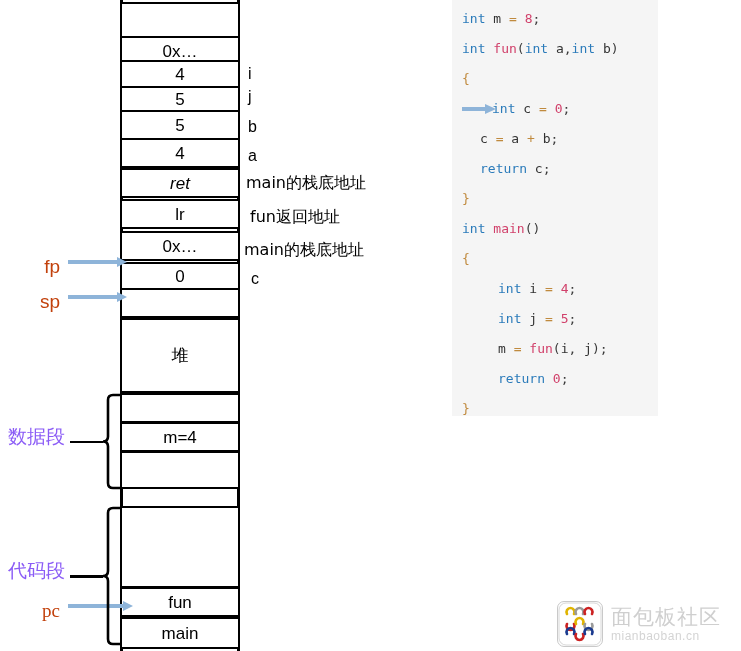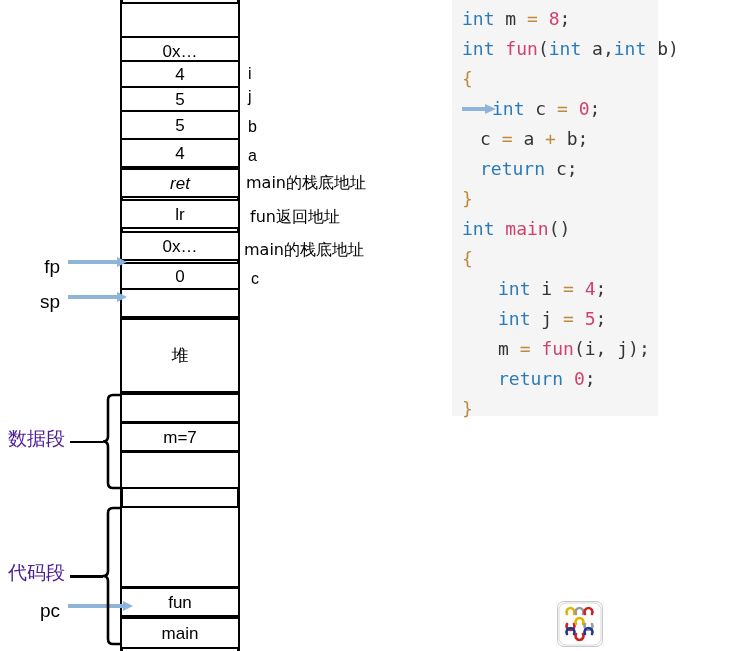--- a/index.html
+++ b/index.html
@@ -70,21 +70,21 @@
   
   .ptr {
     position: absolute;
     display: flex;
     align-items: center;
     height: 22px;
   }
   .ptr-label {
     font-size: 19px;
     line-height: 1;
-    color: #000000;
+    color: #c2410c;
     width: 34px;
     text-align: right;
     margin-right: 8px;
     margin-top: 8px;
   }
   .ptr-arrow {
     position: relative;
     height: 10px;
     display: block;
   }
@@ -107,34 +107,34 @@
 
   
   .brace-group {
     position: absolute;
   }
   .brace-label {
     position: absolute;
     font-size: 19px;
     line-height: 1;
     white-space: nowrap;
-    font-family: Liberation Serif, serif;
-    color: #4c1d95;
+    font-family: Liberation Mono, monospace;
+    color: #8b5cf6;
   }
 
   
   #code-panel {
     position: absolute;
     left: 452px;
     top: 0px;
     width: 206px;
     height: 416px;
     background: #f5f5f5;
     font-family: "DejaVu Sans Mono", "Liberation Mono", monospace;
-    font-size: 18px;
+    font-size: 13px;
     line-height: 30px;
     white-space: pre;
     box-sizing: border-box;
     padding: 4px 0 0 0;
   }
   .code-line {
     position: relative;
     height: 30px;
     padding-left: 10px;
     white-space: pre;
@@ -251,21 +251,21 @@
       <div class="mem-cell" style="top: 288px; height: 30px;">
         <span class="cell-text"></span>
       </div>
       <div class="mem-cell" style="top: 318px; height: 75px;">
         <span class="cell-text" style="font-family: &quot;DejaVu Sans&quot;, &quot;Liberation Sans&quot;, sans-serif;">堆</span>
       </div>
       <div class="mem-cell" style="top: 393px; height: 30px;">
         <span class="cell-text"></span>
       </div>
       <div class="mem-cell" style="top: 422px; height: 30px;">
-        <span class="cell-text">m=7</span>
+        <span class="cell-text">m=4</span>
       </div>
       <div class="mem-cell" style="top: 451px; height: 38px;">
         <span class="cell-text"></span>
       </div>
       <div class="mem-cell" style="top: 506px; height: 82px;">
         <span class="cell-text"></span>
       </div>
       <div class="mem-cell" style="top: 587px; height: 30px;">
         <span class="cell-text">fun</span>
       </div>
@@ -294,21 +294,21 @@
         <span class="head" style="left: 49px;"></span>
       </span>
     </div>
     <div class="ptr" style="left: 26px; top: 286px;">
       <span class="ptr-label">sp</span>
       <span class="ptr-arrow" style="width: 62px;">
         <span class="shaft" style="width: 50px;"></span>
         <span class="head" style="left: 49px;"></span>
       </span>
     </div>
-    <div class="ptr" style="left: 26px; top: 595px;">
+    <div class="ptr" style="left: 26px; top: 595px; font-family: Liberation Serif, serif;">
       <span class="ptr-label">pc</span>
       <span class="ptr-arrow" style="width: 68px;">
         <span class="shaft" style="width: 56px;"></span>
         <span class="head" style="left: 55px;"></span>
       </span>
     </div>
   </div>
 
 <div id="segment-braces">
     <div class="brace-group" style="left: 103px; top: 393px; width: 20px; height: 97px;"><svg width="20" height="97" viewBox="0 0 20 97">
@@ -335,13 +335,17 @@
         <path d="M27 12 a4 4 0 1 1 7 0" stroke="#cc2222"></path>
         <path d="M9 22 a4 4 0 1 0 7 0" stroke="#cc2222"></path>
         <path d="M18 22 a4 4 0 1 1 7 0" stroke="#e0b400"></path>
         <path d="M27 22 a4 4 0 1 0 7 0" stroke="#9a9a9a"></path>
         <path d="M9 32 a4 4 0 1 1 7 0" stroke="#1a3a8f"></path>
         <path d="M18 32 a4 4 0 1 0 7 0" stroke="#cc2222"></path>
         <path d="M27 32 a4 4 0 1 1 7 0" stroke="#1a3a8f"></path>
       </g>
     </svg>
   </div>
+  <div class="wm-text">
+    <span class="wm-cn">面包板社区</span>
+    <span class="wm-en">mianbaoban.cn</span>
+  </div>
 </div>
 
 </body></html>

